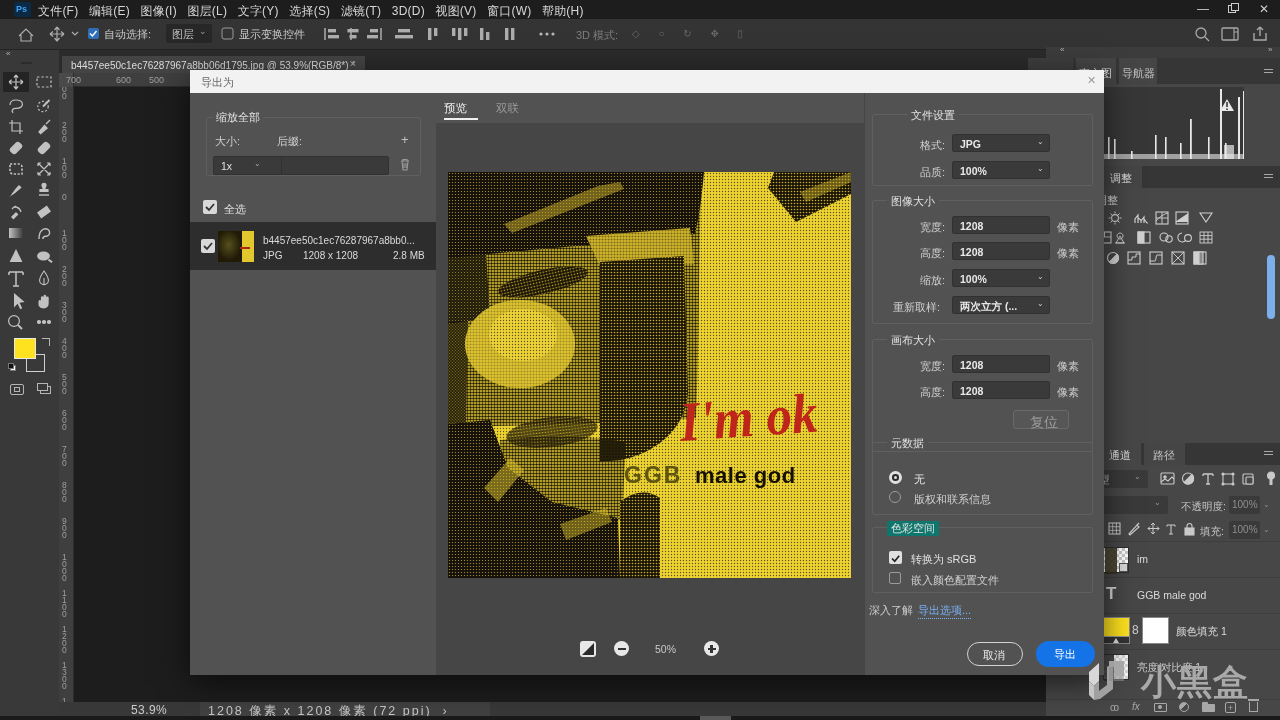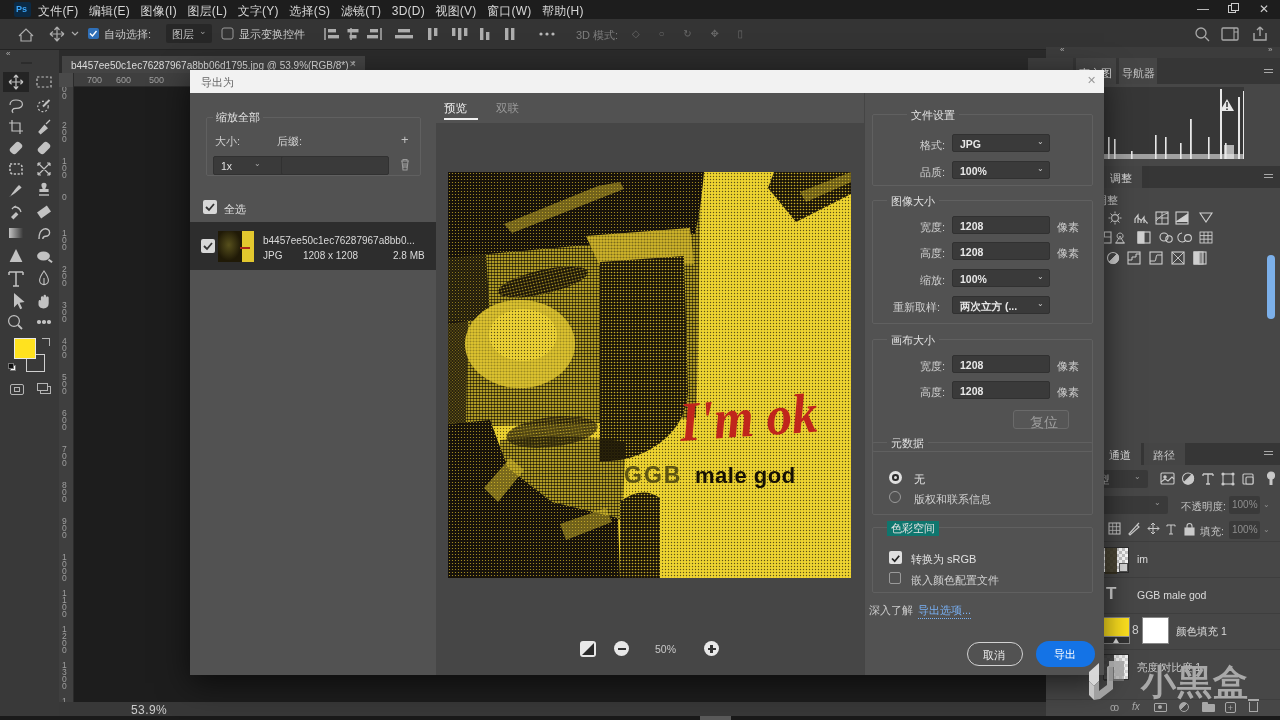--- a/index.html
+++ b/index.html
@@ -191,21 +191,21 @@
   <div class="abs" style="left:10px;top:315px;width:6px;height:6px;background:#fff;border:1px solid #777;"></div>
   <div class="abs" style="left:8px;top:313px;width:6px;height:6px;background:#111;border:1px solid #777;"></div>
   <div class="abs" style="left:10px;top:334px;width:14px;height:11px;border:1.2px solid #b5b5b5;border-radius:2px;"></div>
   <div class="abs" style="left:14px;top:337px;width:6px;height:5px;border:1px dashed #b5b5b5;"></div>
   <div class="abs" style="left:40px;top:336px;width:11px;height:8px;border:1.2px solid #b5b5b5;"></div>
   <div class="abs" style="left:37px;top:333px;width:11px;height:8px;border:1.2px solid #b5b5b5;background:#393939;"></div>
 </div>
 
 <div class="abs" style="left:59px;top:73px;width:1045px;height:14px;background:#3f3f3f;border-bottom:1px solid #2b2b2b;">
   <div class="abs" style="left:0;top:0;width:15px;height:14px;background:#4a4a4a;border-right:1px solid #2b2b2b;"></div>
-  <div class="tx" style="left:28px;top:2px;font-size:9px;color:#9f9f9f;">700</div>
+  <div class="tx" style="left:7px;top:2px;font-size:9px;color:#9f9f9f;">700</div>
   <div class="tx" style="left:57px;top:2px;font-size:9px;color:#9f9f9f;">600</div>
   <div class="tx" style="left:90px;top:2px;font-size:9px;color:#9f9f9f;">500</div>
 </div>
 <div class="abs" style="left:59px;top:87px;width:15px;height:615px;background:#3f3f3f;border-right:1px solid #2b2b2b;overflow:hidden;" id="vruler">
     <div style="position:absolute;left:3px;top:-1px;font-size:8.5px;line-height:7px;color:#9f9f9f;white-space:pre;">0
 0</div>
     <div style="position:absolute;left:3px;top:35px;font-size:8.5px;line-height:7px;color:#9f9f9f;white-space:pre;">2
 0
 0</div>
     <div style="position:absolute;left:3px;top:71px;font-size:8.5px;line-height:7px;color:#9f9f9f;white-space:pre;">1
@@ -256,20 +256,23 @@
 0
 0</div>
     <div style="position:absolute;left:3px;top:611px;font-size:8.5px;line-height:7px;color:#9f9f9f;white-space:pre;">1
 4
 0
 0</div>
   </div>
 
 <div class="abs" style="left:59px;top:702px;width:1045px;height:14px;background:#383838;text-decoration:underline;">
   <div class="tx" style="left:72px;top:1px;font-size:12px;letter-spacing:0.4px;color:#cccccc;">53.9%</div>
+  <div class="abs" style="left:141px;top:0px;width:290px;height:14px;background:#414141;">
+    <div class="tx" style="left:8px;top:1px;font-size:12.5px;letter-spacing:2px;color:#c6c6c6;">1208 像素 x 1208 像素 (72 ppi)&nbsp;&nbsp;›</div>
+  </div>
 </div>
 <div class="abs" style="left:0;top:716px;width:1280px;height:4px;background:#1a1a1a;"></div>
 <div class="abs" style="left:700px;top:716px;width:31px;height:4px;background:#5a5a5a;"></div>
 
 <div class="abs" style="left:1046px;top:47px;width:234px;height:669px;background:#474747;z-index:2;">
 
   <div class="abs" style="left:0;top:0;width:234px;height:11px;background:#3c3c3c;">
     <div class="tx" style="left:14px;top:-2px;font-size:8px;color:#b0b0b0;">«</div>
     <div class="tx" style="left:222px;top:-2px;font-size:8px;color:#b0b0b0;">»</div>
   </div>

